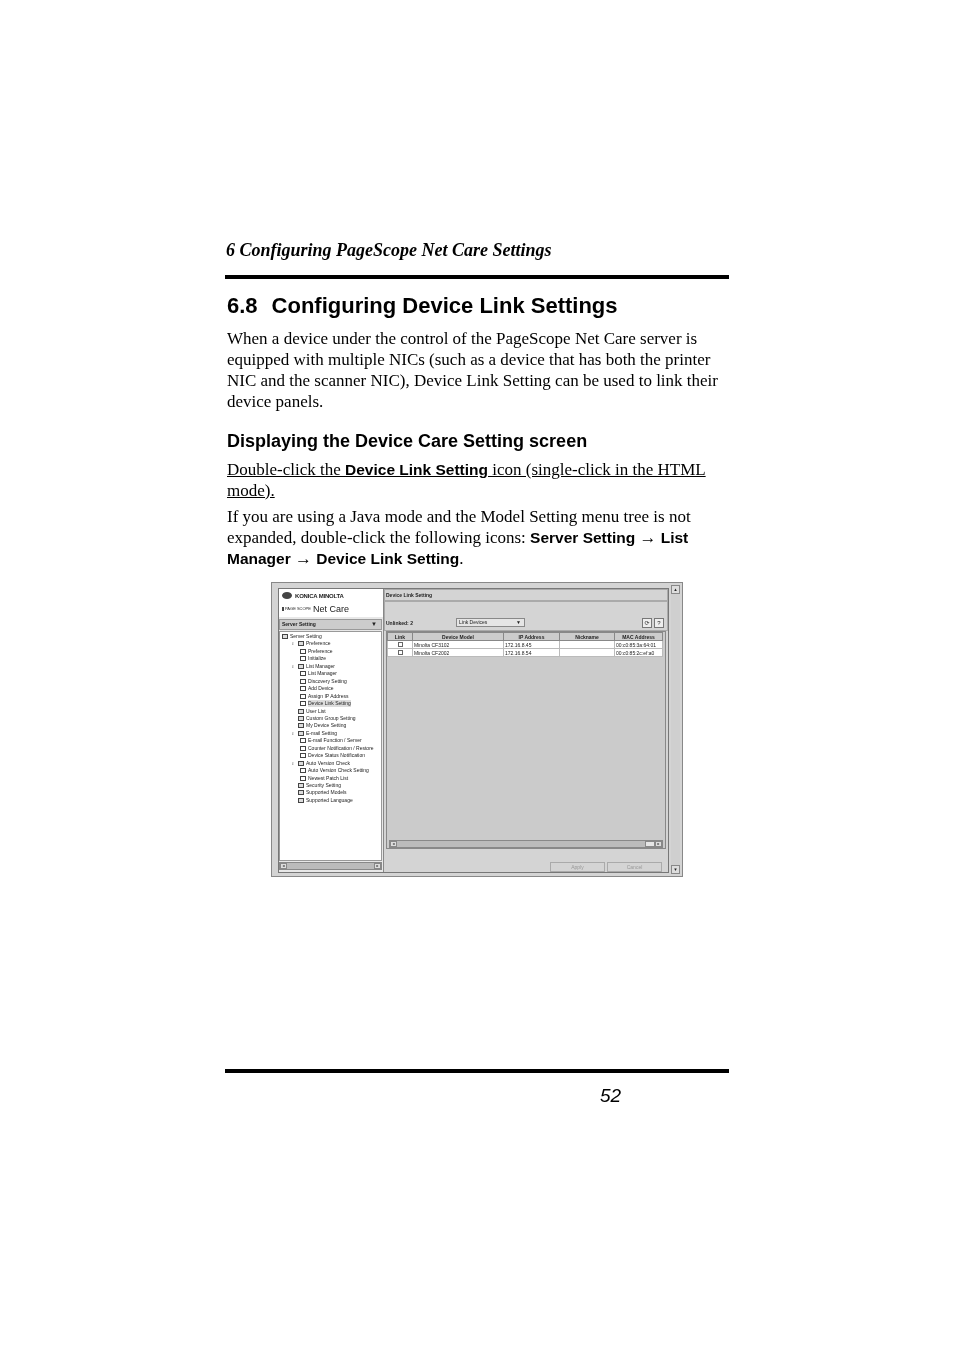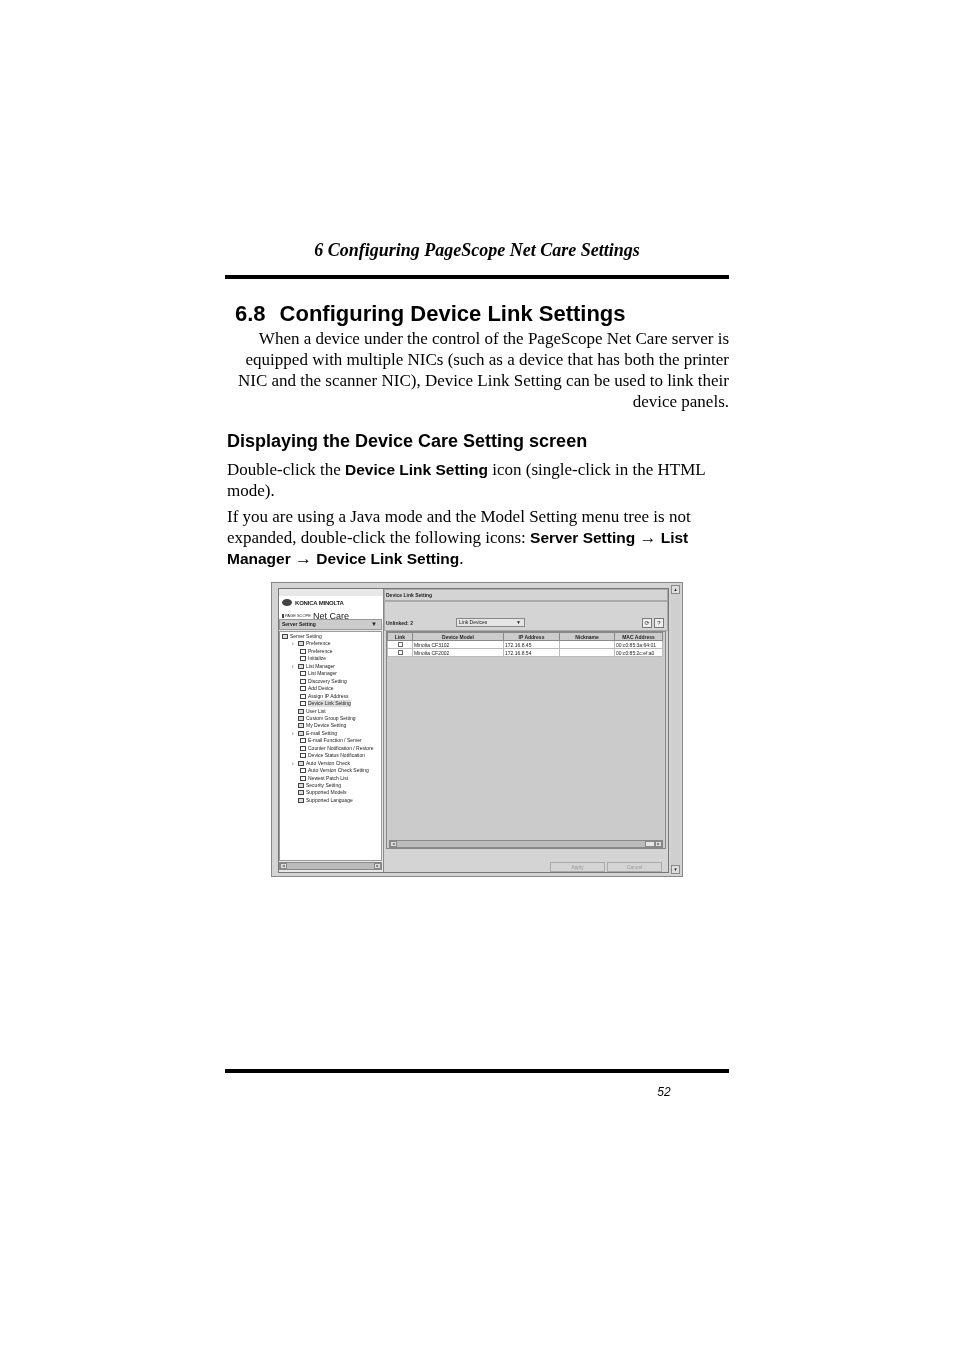--- a/index.html
+++ b/index.html
@@ -1,49 +1,49 @@
 <!DOCTYPE html>
 <html><head>
 <meta charset="utf-8">
 <style>
   html, body { margin: 0; padding: 0; background: #ffffff; }
   body { width: 954px; height: 1351px; position: relative; overflow: hidden;
          font-family: "Liberation Serif", serif; color: #000; }
 
-  .running-head { position: absolute; left: 226px; top: 240px; width: 502px; text-align: center;
+  .running-head { position: absolute; left: 226px; top: 240px; width: 502px; text-align: left;
                   font-family: "Liberation Serif", serif; font-style: italic; font-weight: bold; font-size: 18px; }
   .rule-top { position: absolute; left: 225px; top: 275px; width: 504px; height: 4px; background: #000; }
   .h1 { position: absolute; left: 227px; top: 293px; font-family: "Liberation Sans", sans-serif;
-        font-weight: bold; font-size: 22px; margin: 8px; }
+        font-weight: bold; font-size: 22px; margin: 0; }
   .h1 .num { margin-right: 14px; }
   .para { position: absolute; left: 227px; width: 502px; font-size: 17px; line-height: 21px; margin: 0; }
-  .p1 { top: 328px; text-align: right; }
+  .p1 { top: 328px; }
   .h2 { position: absolute; left: 227px; top: 431px; font-family: "Liberation Sans", sans-serif;
         font-weight: bold; font-size: 18px; margin: 0; }
-  .p2 { top: 459px; }
+  .p2 { top: 459px; text-decoration: underline; }
   .p3 { top: 506px; }
   .sans-b { font-family: "Liberation Sans", sans-serif; font-weight: bold; font-size: 15.5px; }
 
   .rule-bottom { position: absolute; left: 225px; top: 1069px; width: 504px; height: 4px; background: #000; }
-  .page-num { position: absolute; left: 600px; top: 1085px; width: 128px; text-align: center;
-              font-family: "Liberation Sans", sans-serif; font-style: italic; font-size: 12px; }
+  .page-num { position: absolute; left: 600px; top: 1085px; width: 128px; text-align: left;
+              font-family: "Liberation Sans", sans-serif; font-style: italic; font-size: 19px; }
 
   
   .shot { position: absolute; left: 271px; top: 582px; width: 412px; height: 295px;
           background: #d4d4d4; border: 1px solid #888; box-sizing: border-box;
           font-family: "Liberation Sans", sans-serif; font-size: 5.5px; color: #222; }
   .shot .inner { position: absolute; left: 6px; top: 5px; width: 391px; height: 285px;
                  border: 1px solid #777; background: #d4d4d4; box-sizing: border-box; }
   .outer-vscroll { position: absolute; right: 2px; top: 2px; width: 9px; height: 289px; background: #cfcfcf; }
   .outer-vscroll .btn { position: absolute; left: 0; width: 9px; height: 9px; background: #ddd;
                         border: 1px solid #888; box-sizing: border-box; font-size: 5px; text-align: center; line-height: 7px; }
 
   .leftpane { position: absolute; left: 0; top: 0; width: 104px; height: 283px; background: #e8e8e8;
               border-right: 1px solid #888; }
-  .logo-area { position: absolute; left: 0; top: 7px; width: 104px; height: 28px; background: #fff; }
+  .logo-area { position: absolute; left: 0; top: 0; width: 104px; height: 28px; background: #fff; }
   .km-logo { position: absolute; left: 3px; top: 3px; display: flex; align-items: center; gap: 3px; }
   .km-dot { width: 10px; height: 7px; border-radius: 50%; background: #444; }
   .km-text { font-size: 6px; font-weight: bold; letter-spacing: -0.2px; }
   .nc-logo { position: absolute; left: 3px; top: 15px; display: flex; align-items: center; gap: 2px; }
   .nc-mark { font-size: 4px; line-height: 4px; border-left: 2px solid #444; padding-left: 1px; }
   .nc-text { font-size: 9px; }
   .dropdown { position: absolute; left: 0; top: 30px; width: 103px; height: 11px; background: #ccc;
               border: 1px solid #999; box-sizing: border-box; font-size: 5px; font-weight: bold;
               line-height: 9px; padding-left: 2px; }
   .dropdown .arrow { position: absolute; right: 4px; top: 0; font-size: 6px; }

